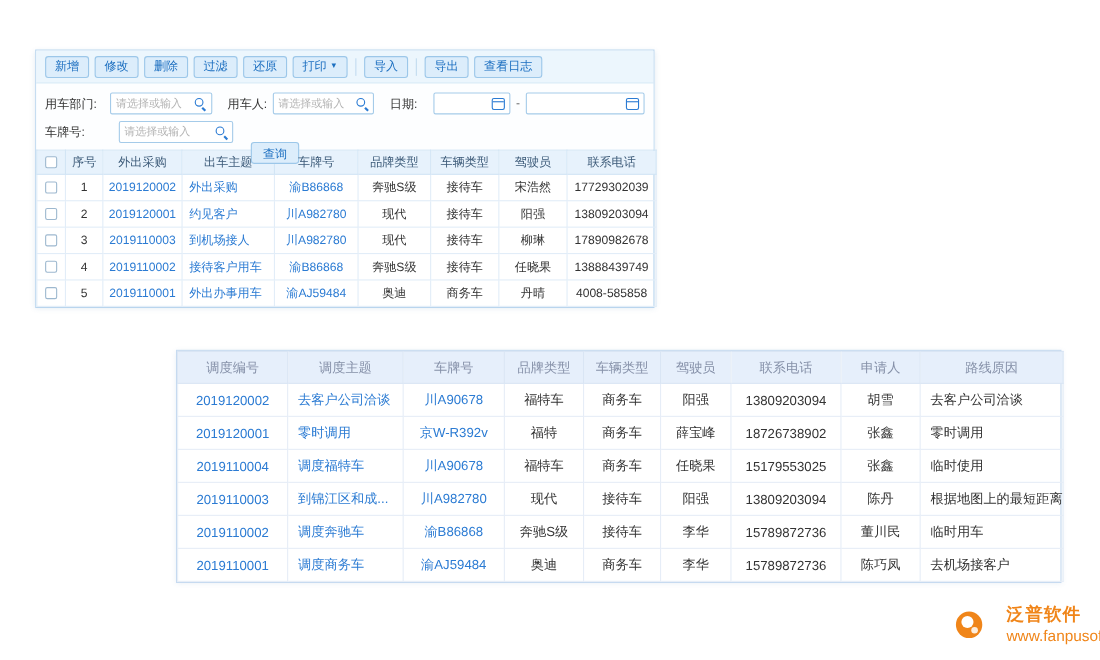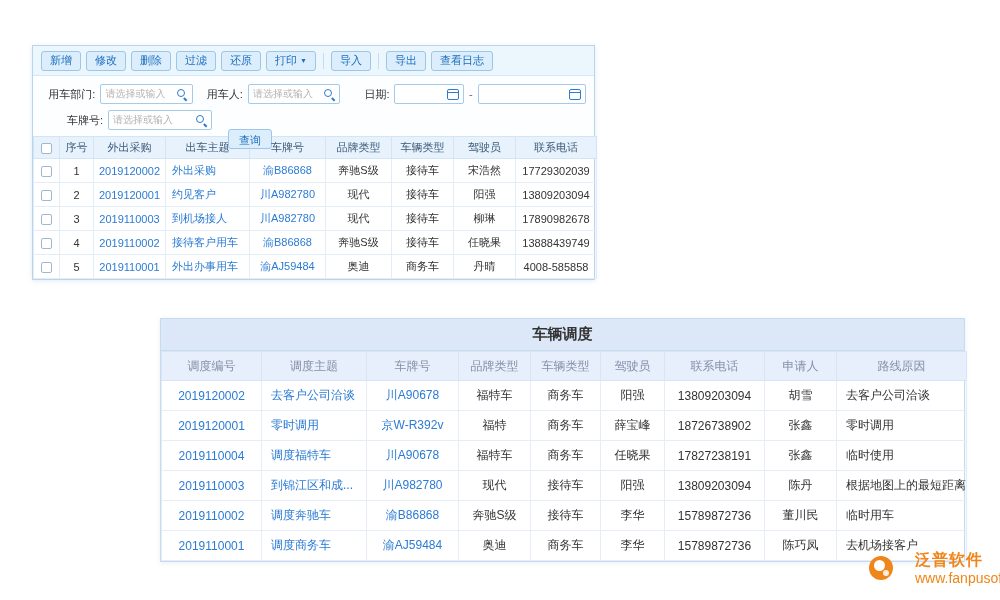--- a/index.html
+++ b/index.html
@@ -36,21 +36,21 @@
     display:inline-flex; align-items:center; gap:3px;
     background:#dcedfb; border:1px solid #9cc7e9; color:#1c6fc0;
     font-size:11px; padding:3px 8px; border-radius:3px; cursor:pointer;
     font-family:inherit; height:20px; white-space:nowrap;justify-content:flex-end;
   }
   .caret { font-size:7px; color:#1c6fc0; }
   .tb-divider { width:1px; height:16px; background:#c3dcef; margin:0 2px; }
 
   .filters { padding:5px 8px 3px; background:#fdfeff; }
   .frow { display:flex; align-items:center; height:26px; font-size:11px; color:#333; }
-  .flabel { width:62px; text-align:right; margin-right:5px; white-space:nowrap; }
+  .flabel { width:62px; text-align:left; margin-right:5px; white-space:nowrap; }
   .flabel.short { width:40px; }
   .finput {
     width:104px; height:20px; border:1px solid #a5cbe9; border-radius:2px; background:#fff;
     display:flex; align-items:center; justify-content:space-between;
     padding:0 4px; margin-right:14px; cursor:text;
   }
   .ph { color:#b3b3b3; font-size:10px; white-space:nowrap; overflow:hidden; }
   .icon-search { position:relative; width:12px; height:12px; flex:0 0 12px; }
   .icon-search::before {
     content:""; position:absolute; left:1px; top:1px; width:6px; height:6px;
@@ -284,21 +284,20 @@
           <td>奥迪</td>
           <td>商务车</td>
           <td data-color="orange">丹晴</td>
           <td>4008-585858</td>
         </tr>
       </tbody>
     </table>
   </div>
 
   <div class="panel-bottom">
-    <div class="pb-title">车辆调度</div>
     <table class="dispatch">
       <colgroup>
         <col style="width:100px">
           <col style="width:105px">
           <col style="width:92px">
           <col style="width:72px">
         <col style="width:70px">
           <col style="width:64px">
           <col style="width:100px">
           <col style="width:72px">
@@ -340,21 +339,21 @@
           <td>张鑫</td>
           <td class="al">零时调用</td>
         </tr>
         <tr>
           <td><span class="link">2019110004</span></td>
           <td class="al"><span class="link">调度福特车</span></td>
           <td><span class="link">川A90678</span></td>
           <td>福特车</td>
           <td>商务车</td>
           <td data-color="green">任晓果</td>
-          <td>17827238191</td>
+          <td>15179553025</td>
           <td>张鑫</td>
           <td class="al">临时使用</td>
         </tr>
         <tr>
           <td><span class="link">2019110003</span></td>
           <td class="al"><span class="link">到锦江区和成...</span></td>
           <td><span class="link">川A982780</span></td>
           <td>现代</td>
           <td>接待车</td>
           <td data-color="orange">阳强</td>

